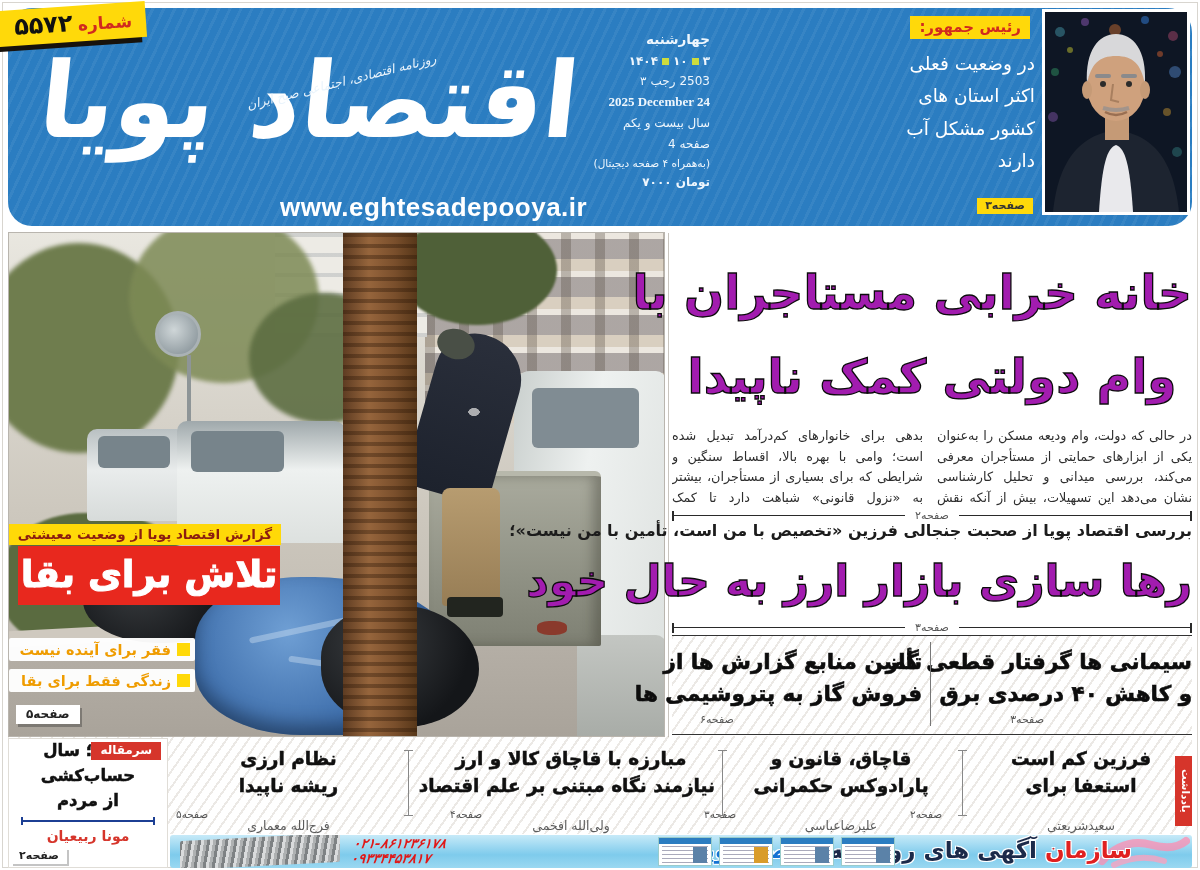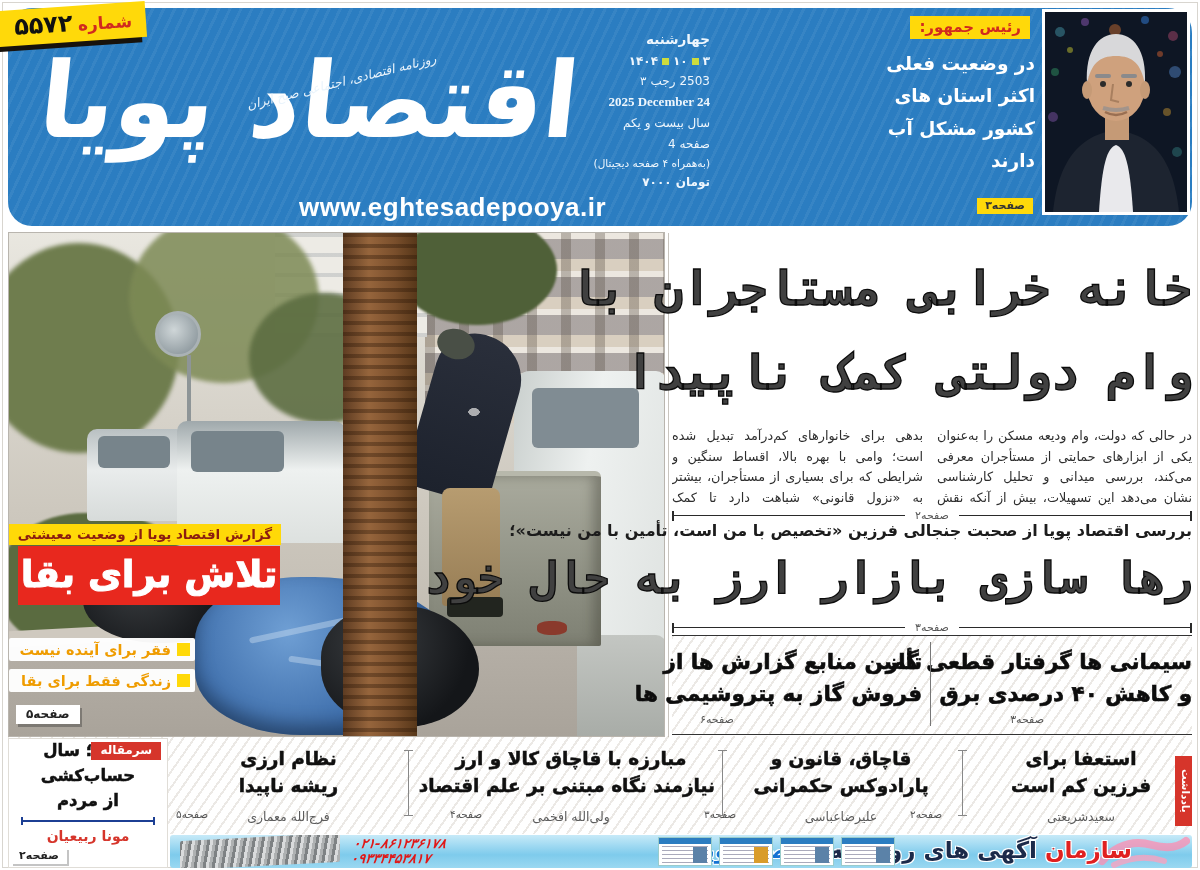--- a/index.html
+++ b/index.html
@@ -11,37 +11,37 @@
   #masthead{position:absolute;left:8px;top:8px;width:1184px;height:218px;background:#2b7dc1;
     border-radius:24px;background-image:repeating-linear-gradient(115deg,rgba(255,255,255,.06) 0 3px,transparent 3px 10px);}
   #issue-badge{position:absolute;left:-2px;top:6px;background:#ffd90a;padding:3px 14px 5px 16px;
     transform:rotate(-4deg);box-shadow:-4px 6px 0 -1px #17120c;z-index:5;white-space:nowrap;}
   #issue-badge .lbl{color:#d12a1f;font-weight:bold;font-size:17px;}
   #issue-badge .num{color:#111;font-weight:bold;font-size:24px;letter-spacing:1px;}
   #logo{position:absolute;left:18px;top:14px;width:565px;height:170px;color:#fff;font-size:100px;
     font-weight:bold;text-align:center;line-height:160px;transform:skewX(-6deg) scaleY(1.05);white-space:nowrap;}
   #tagline{position:absolute;left:236px;top:66px;color:#eaf4fc;font-size:12.5px;font-style:italic;
     transform:rotate(-14deg);white-space:nowrap;direction:rtl;}
-  #website{position:absolute;left:272px;top:184px;width:345px;text-align:center;color:#fff;
+  #website{position:absolute;left:272px;top:184px;width:345px;color:#fff;
     font-weight:bold;font-size:26px;letter-spacing:.5px;font-family:"Liberation Sans","DejaVu Sans",sans-serif;}
   #dateblock{position:absolute;left:582px;top:22px;width:120px;color:#eef6fd;font-size:12px;
     line-height:1.45;text-align:right;}
   #dateblock .row{margin-bottom:3px;}
   #dateblock .weekday{font-weight:bold;font-size:13.5px;}
   .numline{display:flex;direction:ltr;justify-content:flex-end;align-items:center;gap:4px;font-weight:bold;}
   .sq{width:7px;height:7px;background:#cddc3e;display:inline-block;}
   .greg{font-weight:bold;direction:ltr;font-family:"Liberation Serif","DejaVu Serif",serif;font-size:13px;}
   .ltr{direction:ltr;unicode-bidi:isolate;display:block;}
   .rtl{direction:rtl;unicode-bidi:isolate;display:block;}
 
   
   #president-photo{position:absolute;right:2px;top:1px;width:148px;height:206px;background:#fff;padding:3px;}
   #president-label{position:absolute;right:162px;top:8px;background:#ffd90a;color:#d12a1f;
     font-weight:bold;font-size:15px;padding:2px 9px 3px;direction:rtl;white-space:nowrap;}
-  #president-headline{position:absolute;right:157px;top:40px;width:152px;color:#fff;font-weight:bold;
+  #president-headline{position:absolute;right:157px;top:40px;width:152px;color:#fff;font-weight:normal;
     font-size:18.5px;line-height:1.75;text-align:right;direction:rtl;}
   #president-pagetag{position:absolute;right:159px;top:190px;background:#ffd90a;color:#333;
     font-weight:bold;font-size:11px;padding:1px 8px 2px;direction:rtl;}
 
   
   #photo-block{position:absolute;left:8px;top:232px;width:657px;height:505px;border:1px solid #b9b5ae;
     background:linear-gradient(#e9e7e0,#cdc8be 55%,#b8b2a8);overflow:hidden;}
   .abs{position:absolute;}
   #building-beige{left:416px;top:0;width:239px;height:190px;background:#d9cfc0;
     background-image:repeating-linear-gradient(to right,rgba(90,80,70,.35) 0 10px,transparent 10px 34px),
@@ -90,21 +90,21 @@
     display:flex;flex-direction:row-reverse;align-items:center;gap:6px;padding:0 5px;border-radius:2px;}
   .bullet-strip .bsq{width:13px;height:13px;background:#ffd908;flex:0 0 auto;}
   .bullet-strip .btxt{color:#ef9c00;font-weight:bold;font-size:14.5px;direction:rtl;white-space:nowrap;flex:1;text-align:right;}
   #photo-pagetag{left:7px;top:472px;background:#fff;color:#222;font-weight:bold;font-size:12px;
     padding:2px 10px 3px;z-index:4;box-shadow:2px 3px 0 rgba(40,40,40,.35);direction:rtl;}
 
   
   #col-divider{position:absolute;left:668px;top:233px;width:1px;height:504px;background:#c9c5bf;}
   #right-col{position:absolute;left:672px;top:233px;width:520px;height:505px;direction:rtl;}
   .kicker{position:absolute;width:100%;text-align:right;font-weight:bold;color:#1c1c1c;font-size:16px;white-space:nowrap;}
-  .bigline{position:absolute;width:100%;text-align:center;font-weight:bold;color:#404040;white-space:nowrap;font-family:Liberation Mono, monospace;-webkit-text-stroke:1.3px #0b0b0b;}
+  .bigline{position:absolute;width:100%;text-align:center;font-weight:bold;color:#a21caf;white-space:nowrap;-webkit-text-stroke:1.3px #0b0b0b;}
   #lead-l1{top:18px;font-size:47px;line-height:84px;}
   #lead-l2{top:102px;font-size:47px;line-height:84px;}
   .bodycol{position:absolute;top:193px;height:80px;font-size:12.8px;line-height:1.62;color:#2e2e2e;text-align:justify;overflow:hidden;}
   #body-r{right:0;width:255px;}
   #body-l{left:0;width:251px;}
   .hdiv{position:absolute;width:100%;display:flex;align-items:center;}
   .hdiv .cap{width:2px;height:10px;background:#2a2a2a;}
   .hdiv .ln{flex:1;height:1px;background:#2a2a2a;}
   .hdiv .plabel{margin:0 10px;font-size:11px;color:#555;white-space:nowrap;}
   #currency-head{top:312px;font-size:44px;line-height:72px;}
@@ -117,21 +117,21 @@
   #mid-vdiv{position:absolute;left:258px;top:6px;width:1px;height:84px;background:#777;}
   #rightcol-bottomline{position:absolute;top:501px;width:100%;height:1px;background:#333;}
 
   
   #notes-strip{position:absolute;left:8px;top:736px;width:1184px;height:98px;direction:rtl;
     background-image:repeating-linear-gradient(125deg,rgba(185,175,162,.28) 0 2px,transparent 2px 9px);}
   #notes-tab{position:absolute;right:0;top:20px;width:17px;height:70px;background:#d6352b;color:#fff;
     writing-mode:vertical-rl;text-align:center;font-size:10.5px;font-weight:bold;letter-spacing:1px;}
   .notecol{position:absolute;top:10px;text-align:center;}
   .notecol .nl{font-weight:bold;font-size:18.5px;color:#101010;line-height:1.45;white-space:nowrap;-webkit-text-stroke:.5px #101010;}
-  .notecol .author{margin-top:9px;font-size:12.5px;color:#5c5c5c;}
+  .notecol .author{margin-top:18px;font-size:12.5px;color:#5c5c5c;}
   .note-pagetag{position:absolute;font-size:10.5px;color:#555;}
   .vdiv{position:absolute;top:14px;width:1px;height:66px;background:#888;}
   .vdiv::before,.vdiv::after{content:"";position:absolute;left:-4px;width:9px;height:1px;background:#888;}
   .vdiv::before{top:0;} .vdiv::after{bottom:0;}
 
   
   #editorial{position:absolute;left:8px;top:738px;width:160px;height:130px;background:#fff;
     border:1px solid #e0ddd7;z-index:3;direction:rtl;text-align:center;}
   #editorial-tag{position:absolute;right:6px;top:3px;background:#d6352b;color:#fff;font-size:12px;
     font-weight:bold;padding:1px 9px 3px;}
@@ -325,22 +325,22 @@
       </div>
       <div class="mid-pagetag" style="left:28px">صفحه۶</div>
     </div>
     <div id="rightcol-bottomline"></div>
   </div>
 
   <div id="notes-strip">
     <div id="notes-tab">یادداشت</div>
 
     <div class="notecol" style="left:974px;width:198px">
+      <div class="nl">فرزین کم است</div>
       <div class="nl">استعفا برای</div>
-      <div class="nl">فرزین کم است</div>
       <div class="author">سعیدشریعتی</div>
     </div>
     <div class="note-pagetag" style="left:902px;top:72px">صفحه۲</div>
     <div class="vdiv" style="left:954px"></div>
 
     <div class="notecol" style="left:724px;width:218px">
       <div class="nl">قاچاق، قانون و</div>
       <div class="nl">پارادوکس حکمرانی</div>
       <div class="author">علیرضاعباسی</div>
     </div>

